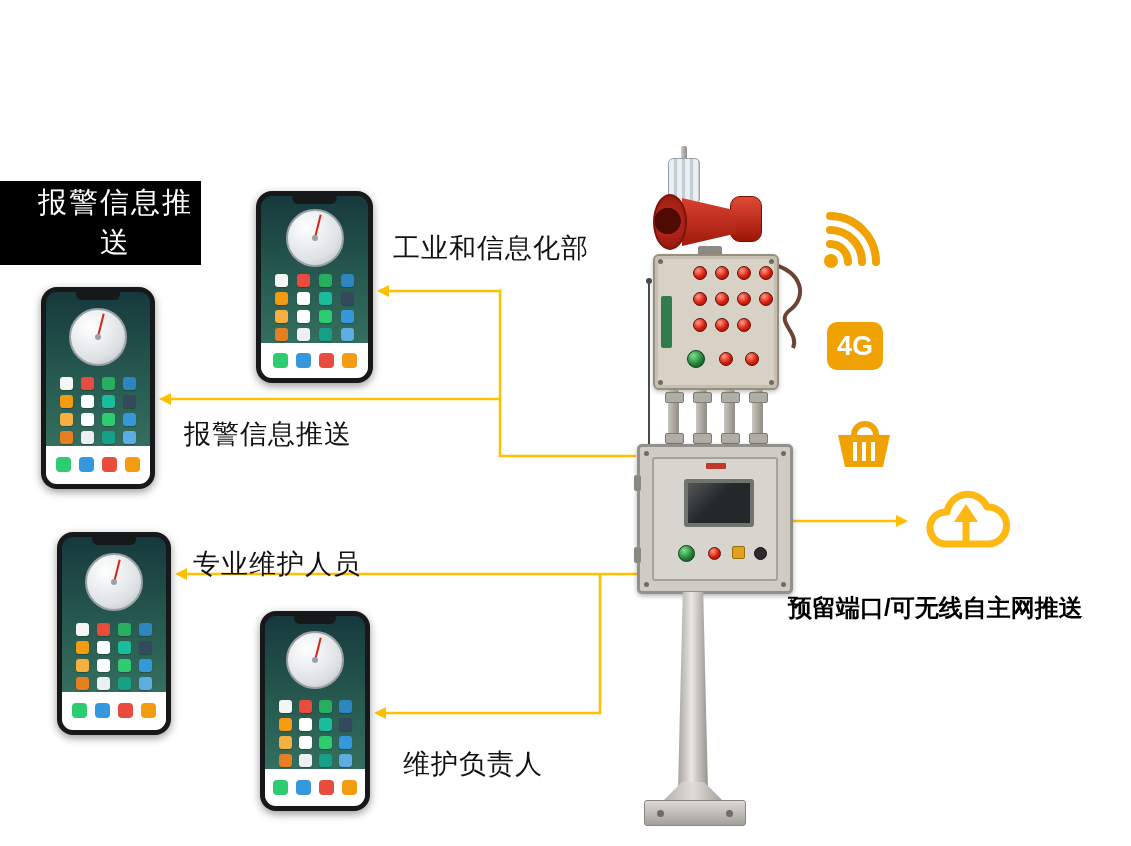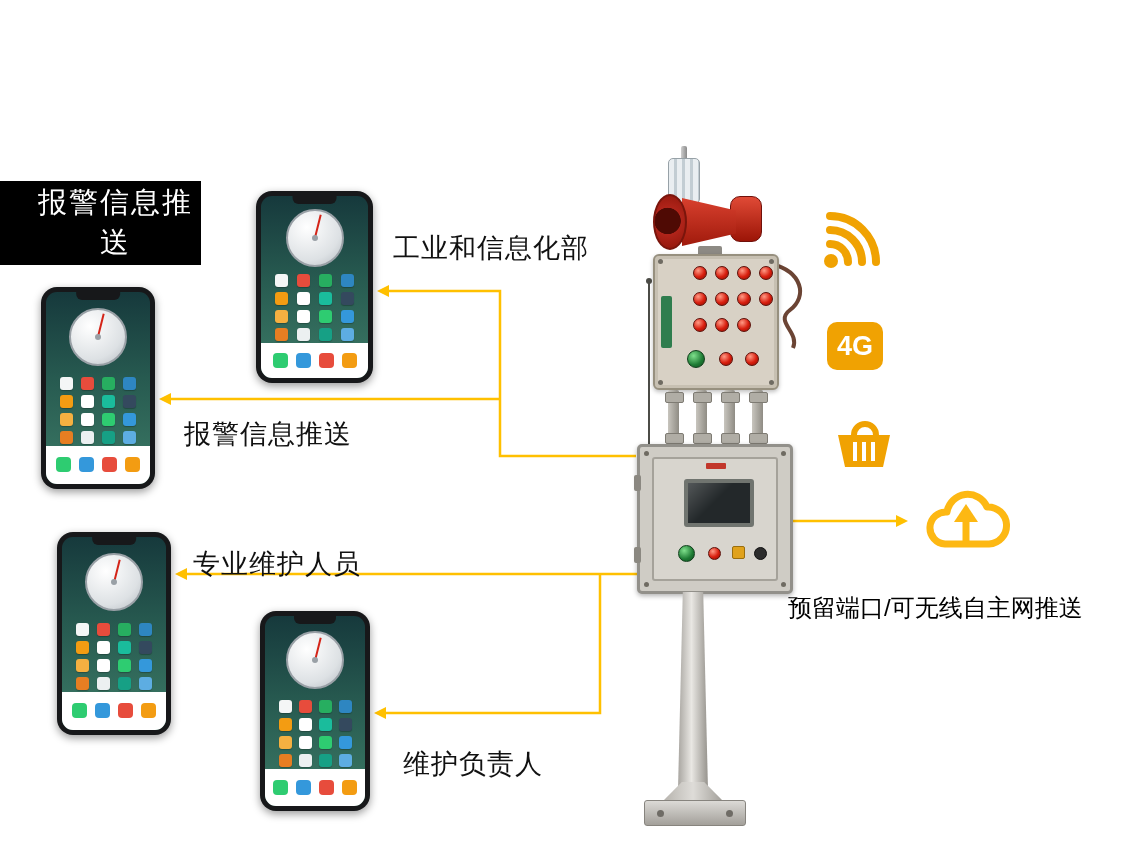--- a/index.html
+++ b/index.html
@@ -63,21 +63,21 @@
   .app-icon { width:13px; height:13px; border-radius:3px; justify-self:center; box-shadow:0 1px 1px rgba(0,0,0,.25); }
   .dock { height:20%; background:#fff; display:flex; align-items:center; justify-content:center; gap:8px; }
   .dock-icon { width:15px; height:15px; border-radius:4px; }
   
   .role-label { position:absolute; font-size:27px; color:#111; font-weight:500; letter-spacing:1px; z-index:3; }
   .role-1 { left:393px; top:230px; }
   .role-2 { left:184px; top:416px; }
   .role-3 { left:193px; top:546px; }
   .role-4 { left:403px; top:746px; }
   
-  .caption { position:absolute; left:788px; top:592px; font-size:24px; color:#000; font-weight:400; z-index:3; }
+  .caption { position:absolute; left:788px; top:592px; font-size:24px; color:#000; font-weight:700; z-index:3; }
   
   .device { position:absolute; left:630px; top:140px; width:260px; height:700px; z-index:2; }
   .device > div { position:absolute; }
   .dev-rod { left:51px; top:6px; width:6px; height:46px; background:linear-gradient(90deg,#cfcfcf,#8a8a8a); border-radius:2px; }
   .dev-beacon {
     left:38px; top:18px; width:32px; height:46px; border-radius:5px;
     background:repeating-linear-gradient(90deg,#e9eef1 0 5px,#c2cdd3 5px 8px);
     border:1px solid #97a1a7;
   }
   .horn-back { left:100px; top:56px; width:32px; height:46px; border-radius:10px;

